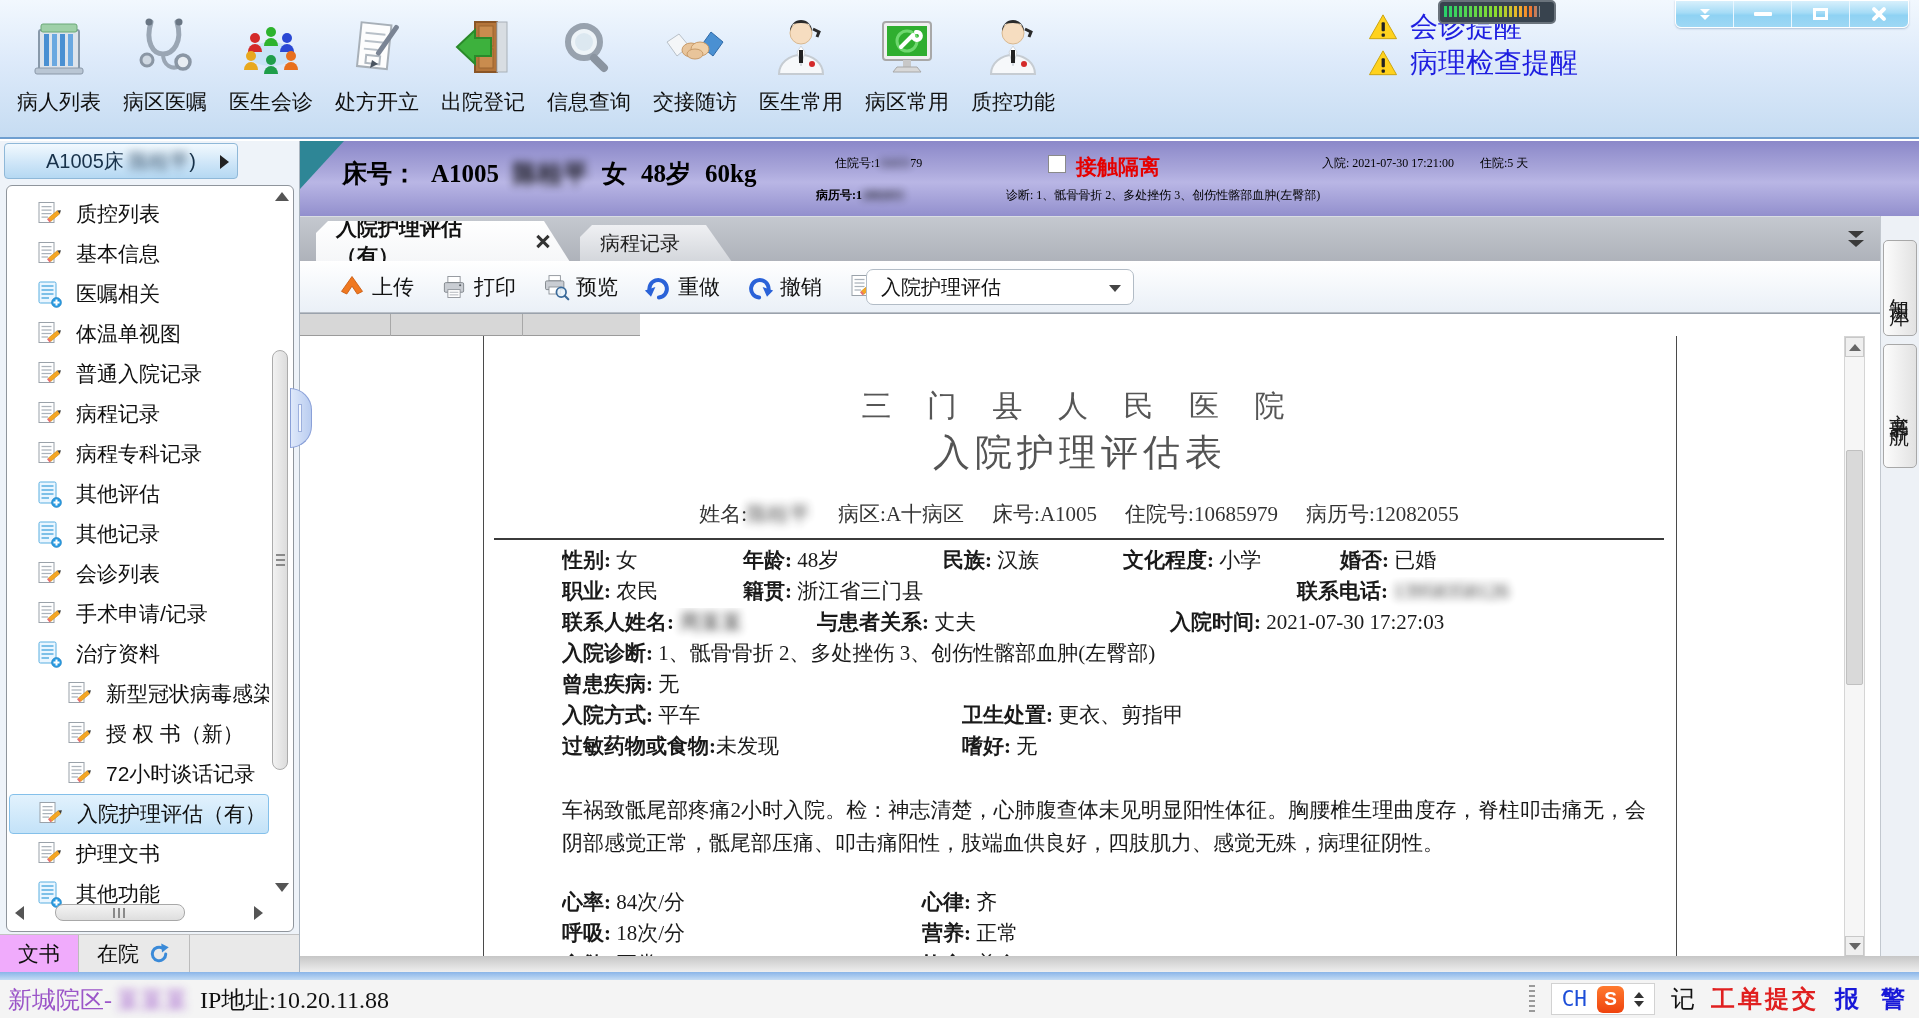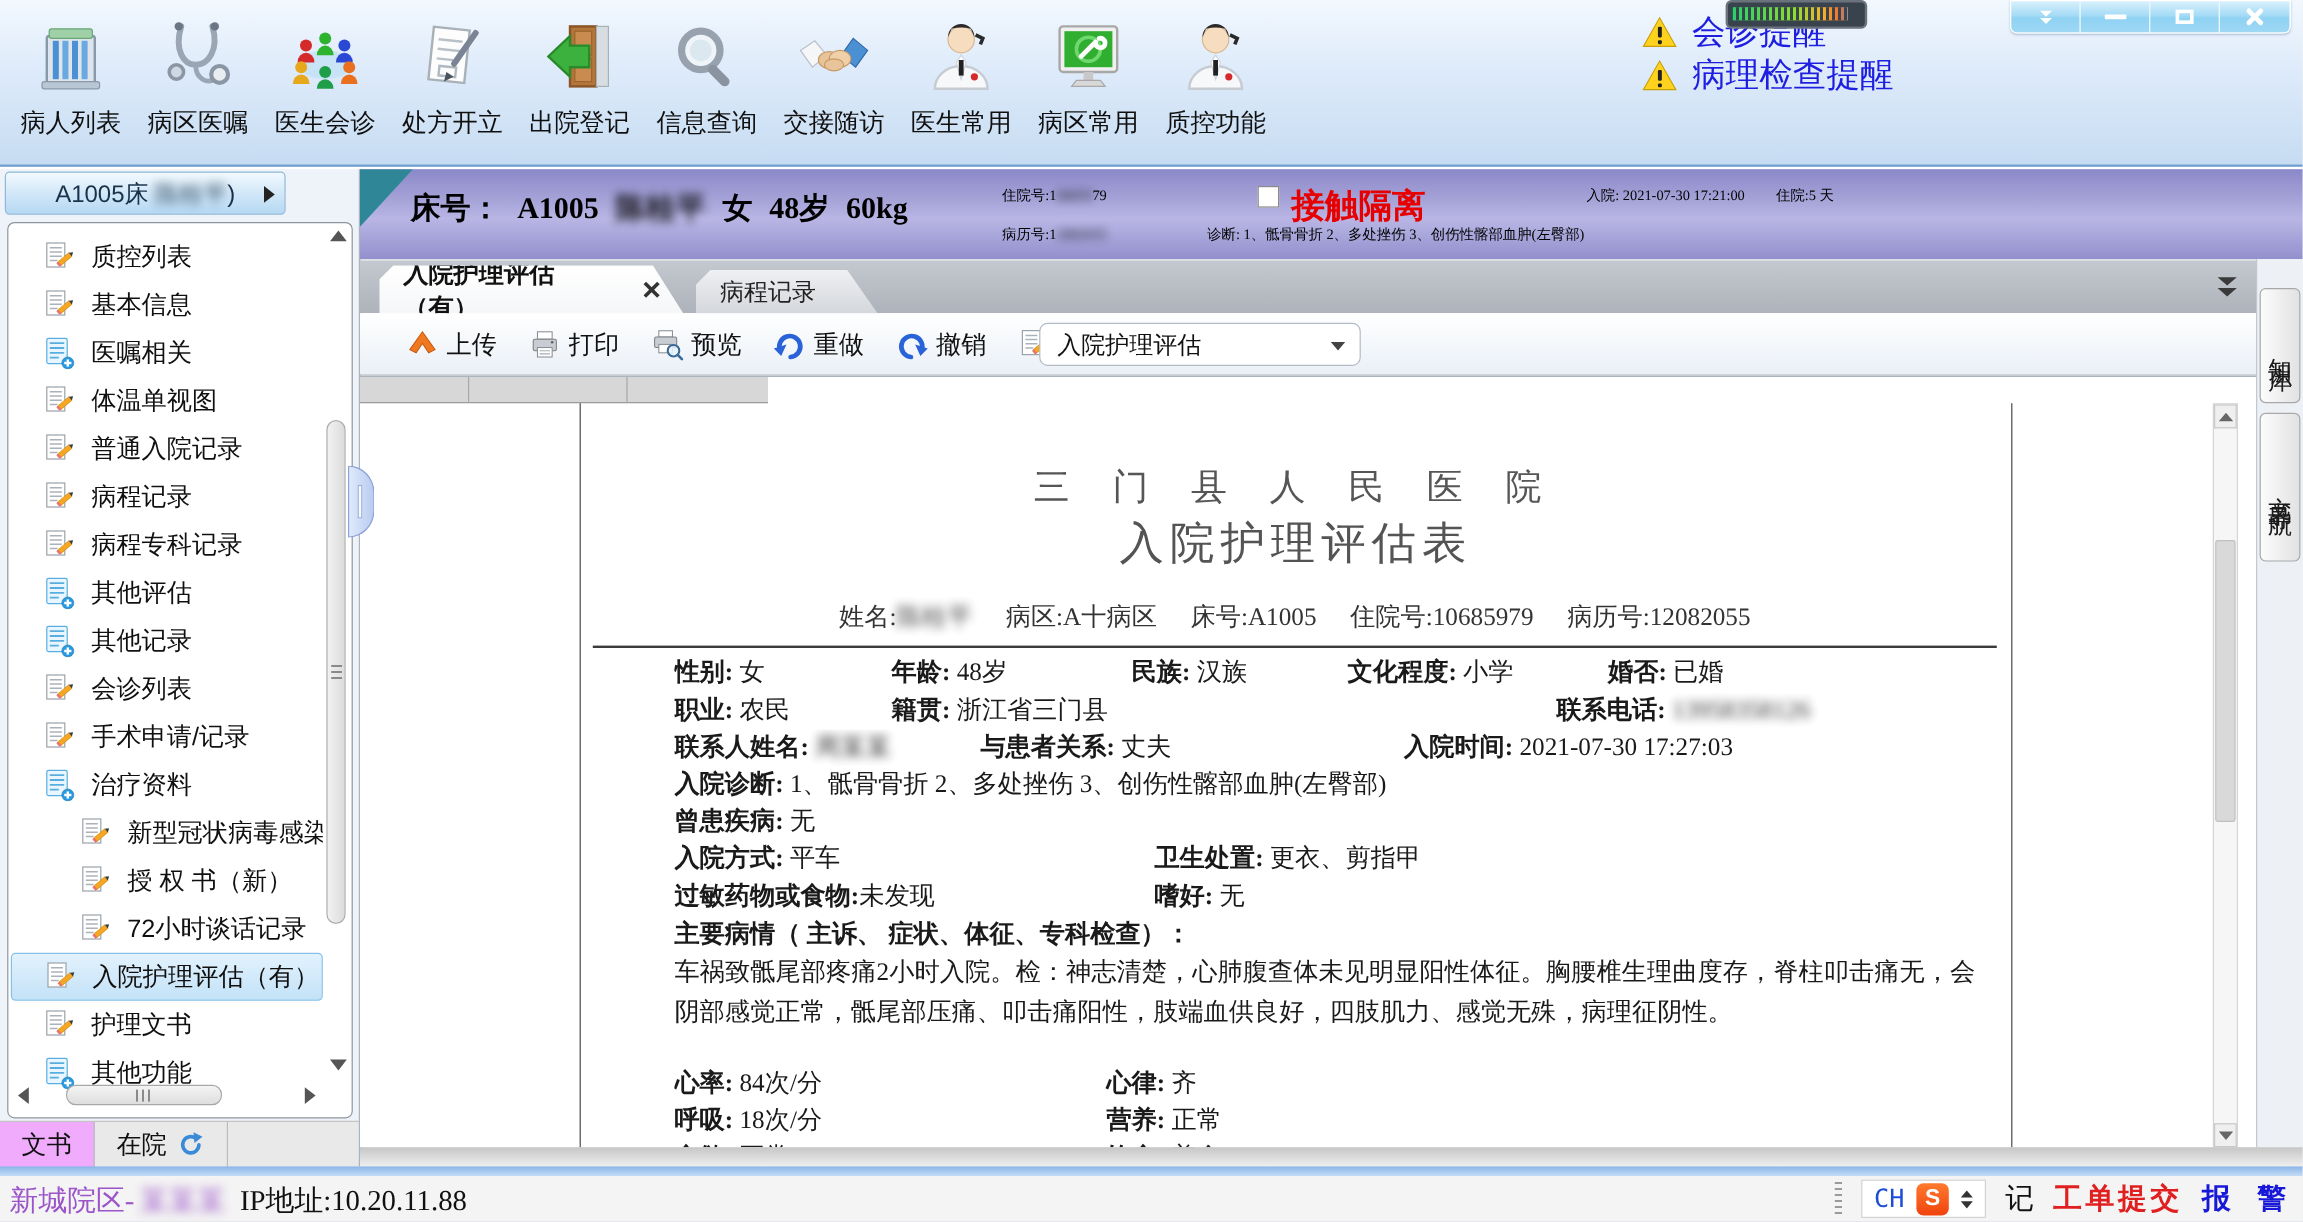--- a/index.html
+++ b/index.html
@@ -79,24 +79,24 @@
     background:linear-gradient(180deg,#8b88c9 0%,#a9a6da 38%,#b9b6e5 55%,#928fcd 100%);
     font-family:"Liberation Serif","DejaVu Serif",serif; color:#000; overflow:hidden; }
   .teal-corner { position:absolute; left:0; top:0; width:0; height:0; border-top:48px solid #2e8696; border-right:44px solid transparent; }
   .pt-line1 { position:absolute; left:0; top:10px; width:100%; height:32px; }
   .pt-line2 { position:absolute; left:0; top:44px; width:100%; height:28px; }
   .pt-bed-group { position:absolute; left:42px; top:6px; font-size:25px; font-weight:bold; white-space:nowrap; }
   .pt-bed-group span { margin-right:14px;text-align:center; }
   .pt-sub { font-size:12px; white-space:nowrap; }
   .pt-adm { position:absolute; left:535px; top:4px; }
   .iso-box { position:absolute; left:748px; top:4px; width:18px; height:18px; background:#fff; border:1px solid #8a8a8a; cursor:pointer; }
-  .iso-label { position:absolute; left:776px; top:2px; font-size:28px; font-weight:bold; color:#e60000; }
+  .iso-label { position:absolute; left:776px; top:2px; font-size:21px; font-weight:bold; color:#e60000; }
   .pt-admit { position:absolute; left:1022px; top:4px; }
   .pt-admit span { margin-right:26px; }
-  .pt-mrn { position:absolute; left:535px; top:2px; }
+  .pt-mrn { position:absolute; left:516px; top:2px;font-weight:bold; }
   .pt-diag { position:absolute; left:706px; top:2px; }
 
   
   .doc-tabbar { position:absolute; left:300px; top:216px; width:1580px; height:45px;
     background:linear-gradient(180deg,#c4c8cf 0%,#aeb2ba 100%); border-top:1px solid #d9dde3; }
   .doc-tab { position:absolute; display:flex; align-items:center; gap:14px; padding:0 20px; cursor:pointer;
     clip-path:polygon(0 100%, 0 12px, 12px 0, calc(100% - 26px) 0, 100% 100%); }
   .doc-tab.active { left:16px; top:4px; width:254px; height:41px; background:linear-gradient(180deg,#ffffff 0%,#f5f6f8 100%); }
   .doc-tab.active .doc-tab-label { font-weight:bold; font-size:21px; color:#111; }
   .doc-tab.inactive { left:280px; top:8px; width:152px; height:37px; background:linear-gradient(180deg,#eff0f3 0%,#d3d6db 100%); }
@@ -675,21 +675,20 @@
         </div>
       <div class="doc-rows-top" id="docRowsTop">
           <div class="doc-row"><span class="doc-cell" style="width:181px"><b class="doc-lbl">性别: </b><span class="doc-val">女</span></span><span class="doc-cell" style="width:200px"><b class="doc-lbl">年龄: </b><span class="doc-val">48岁</span></span><span class="doc-cell" style="width:180px"><b class="doc-lbl">民族: </b><span class="doc-val">汉族</span></span><span class="doc-cell" style="width:217px"><b class="doc-lbl">文化程度: </b><span class="doc-val">小学</span></span><span class="doc-cell"><b class="doc-lbl">婚否: </b><span class="doc-val">已婚</span></span></div>
           <div class="doc-row"><span class="doc-cell" style="width:181px"><b class="doc-lbl">职业: </b><span class="doc-val">农民</span></span><span class="doc-cell" style="width:554px"><b class="doc-lbl">籍贯: </b><span class="doc-val">浙江省三门县</span></span><span class="doc-cell"><b class="doc-lbl">联系电话: </b><span class="doc-val blurred">13958358126</span></span></div>
           <div class="doc-row"><span class="doc-cell" style="width:255px"><b class="doc-lbl">联系人姓名: </b><span class="doc-val blurred">周某某</span></span><span class="doc-cell" style="width:353px"><b class="doc-lbl">与患者关系: </b><span class="doc-val">丈夫</span></span><span class="doc-cell"><b class="doc-lbl">入院时间: </b><span class="doc-val">2021-07-30 17:27:03</span></span></div>
           <div class="doc-row"><span class="doc-cell"><b class="doc-lbl">入院诊断: </b><span class="doc-val">1、骶骨骨折 2、多处挫伤 3、创伤性髂部血肿(左臀部)</span></span></div>
           <div class="doc-row"><span class="doc-cell"><b class="doc-lbl">曾患疾病: </b><span class="doc-val">无</span></span></div>
           <div class="doc-row"><span class="doc-cell" style="width:400px"><b class="doc-lbl">入院方式: </b><span class="doc-val">平车</span></span><span class="doc-cell"><b class="doc-lbl">卫生处置: </b><span class="doc-val">更衣、剪指甲</span></span></div>
           <div class="doc-row"><span class="doc-cell" style="width:400px"><b class="doc-lbl">过敏药物或食物:</b><span class="doc-val">未发现</span></span><span class="doc-cell"><b class="doc-lbl">嗜好: </b><span class="doc-val">无</span></span></div>
         </div>
-      <div class="doc-narr-label">主要病情（ 主诉、 症状、体征、专科检查）：</div>
       <div class="doc-narrative">车祸致骶尾部疼痛2小时入院。检：神志清楚，心肺腹查体未见明显阳性体征。胸腰椎生理曲度存，脊柱叩击痛无，会阴部感觉正常，骶尾部压痛、叩击痛阳性，肢端血供良好，四肢肌力、感觉无殊，病理征阴性。</div>
       <div class="doc-rows-vitals" id="docRowsVitals">
           <div class="doc-row"><span class="doc-cell" style="width:360px"><b class="doc-lbl">心率: </b><span class="doc-val">84次/分</span></span><span class="doc-cell"><b class="doc-lbl">心律: </b><span class="doc-val">齐</span></span></div>
           <div class="doc-row"><span class="doc-cell" style="width:360px"><b class="doc-lbl">呼吸: </b><span class="doc-val">18次/分</span></span><span class="doc-cell"><b class="doc-lbl">营养: </b><span class="doc-val">正常</span></span></div>
           <div class="doc-row"><span class="doc-cell" style="width:360px"><b class="doc-lbl">食欲: </b><span class="doc-val">正常</span></span><span class="doc-cell"><b class="doc-lbl">饮食: </b><span class="doc-val">普食</span></span></div>
         </div>
     </div>
     <div class="v-scroll">
       <div class="vs-btn vs-up">
           <span class="chev-up"></span>

